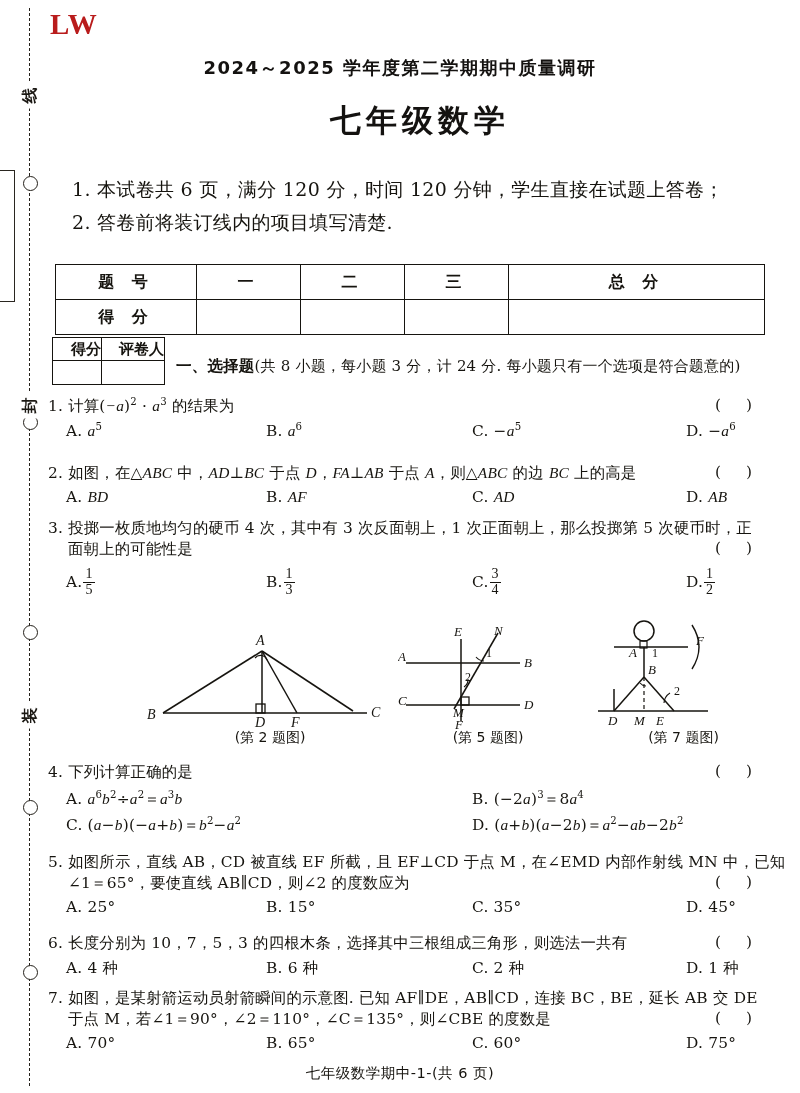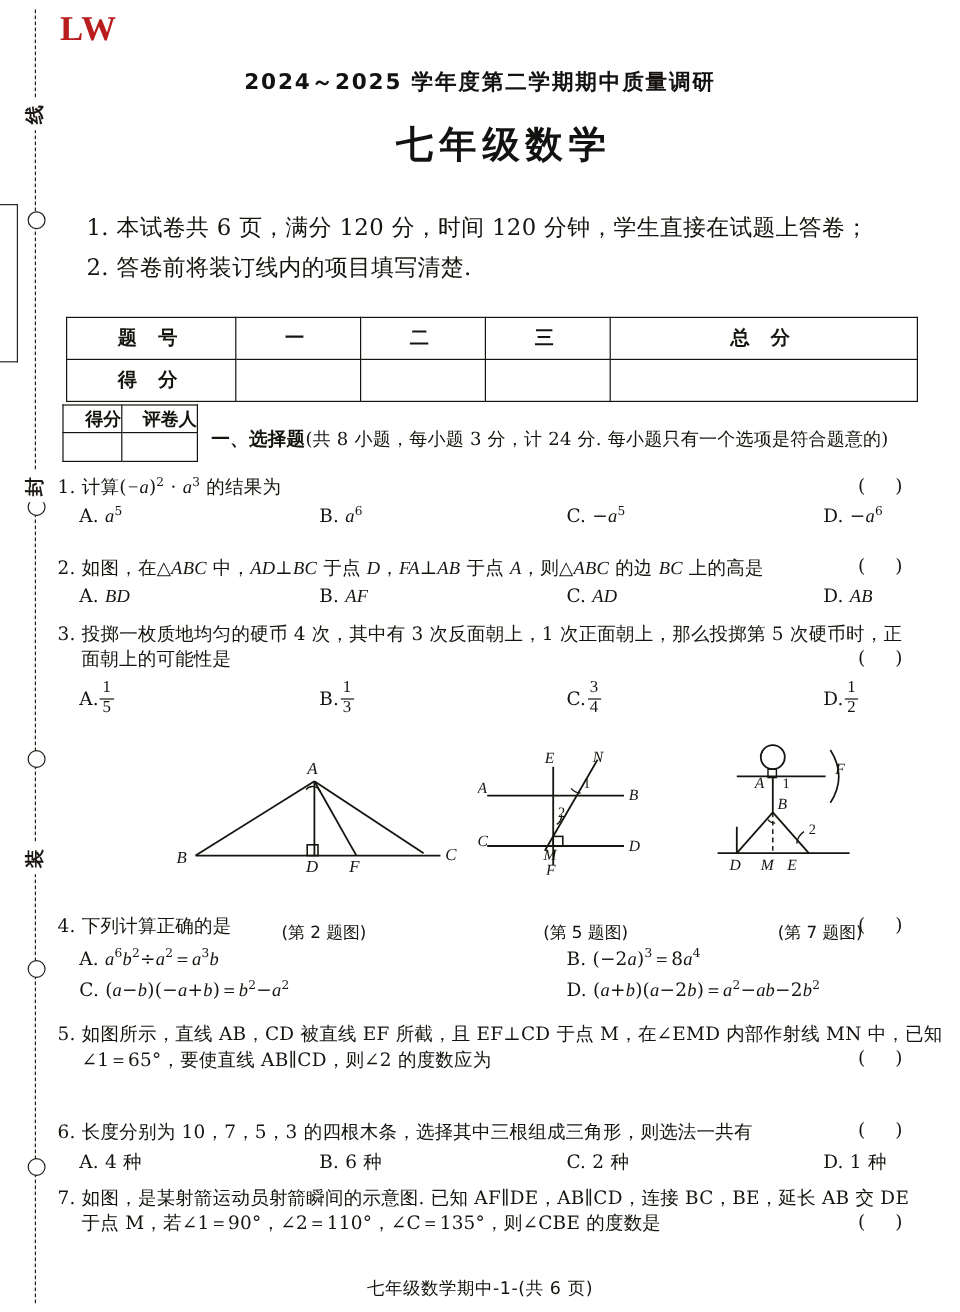--- a/index.html
+++ b/index.html
@@ -86,21 +86,21 @@
   .frac { display:inline-block; vertical-align:middle; text-align:center;
           font-family:"Liberation Serif", serif; line-height:1.05;
           margin-left:1px; position:relative; top:-1px;}
   .frac .num { display:block; font-size:14px; padding:0 2px;}
   .frac .den { display:block; font-size:14px; border-top:1.3px solid #16140f; padding:0 2px;}
 
   
   .figs { position:absolute; left:0; top:625px; width:800px; height:130px; }
   .fig { position:absolute; }
   .cap { position:absolute; width:100%; text-align:center; top:104px;
-         font-size:14px; font-family:"DejaVu Sans", sans-serif;margin-top:40px; }
+         font-size:14px; font-family:"DejaVu Sans", sans-serif; }
 
   
   .footer { position:absolute; left:0; right:0; top:1064px; text-align:center;
             font-family:"DejaVu Sans", sans-serif; font-size:14.5px;
             letter-spacing:.5px; }
 </style>
 </head>
 <body>
 
 <div class="page">
@@ -312,20 +312,26 @@
 
   <div class="q" style="top:852px">
     <div class="line">
       <span>5.</span>
       <span>如图所示，直线 AB，CD 被直线 EF 所截，且 EF⊥CD 于点 M，在∠EMD 内部作射线 MN 中，已知</span>
     </div>
     <div class="line cont">
       <span>∠1＝65°，要使直线 AB∥CD，则∠2 的度数应为</span>
       <span class="paren">(      )</span>
     </div>
+    <div class="opts">
+      <span class="o1">A. 25°</span>
+      <span class="o2">B. 15°</span>
+      <span class="o3">C. 35°</span>
+      <span class="o4">D. 45°</span>
+    </div>
   </div>
 
   <div class="q" style="top:933px">
     <div class="line">
       <span>6.</span>
       <span>长度分别为 10，7，5，3 的四根木条，选择其中三根组成三角形，则选法一共有</span>
       <span class="paren">(      )</span>
     </div>
     <div class="opts">
       <span class="o1">A. 4 种</span>
@@ -337,17 +343,23 @@
 
   <div class="q" style="top:988px">
     <div class="line">
       <span>7.</span>
       <span>如图，是某射箭运动员射箭瞬间的示意图. 已知 AF∥DE，AB∥CD，连接 BC，BE，延长 AB 交 DE</span>
     </div>
     <div class="line cont">
       <span>于点 M，若∠1＝90°，∠2＝110°，∠C＝135°，则∠CBE 的度数是</span>
       <span class="paren">(      )</span>
     </div>
+    <div class="opts">
+      <span class="o1">A. 70°</span>
+      <span class="o2">B. 65°</span>
+      <span class="o3">C. 60°</span>
+      <span class="o4">D. 75°</span>
+    </div>
   </div>
 
   <div class="footer">七年级数学期中-1-(共 6 页)</div>
 
 </div>
 
 </body></html>

